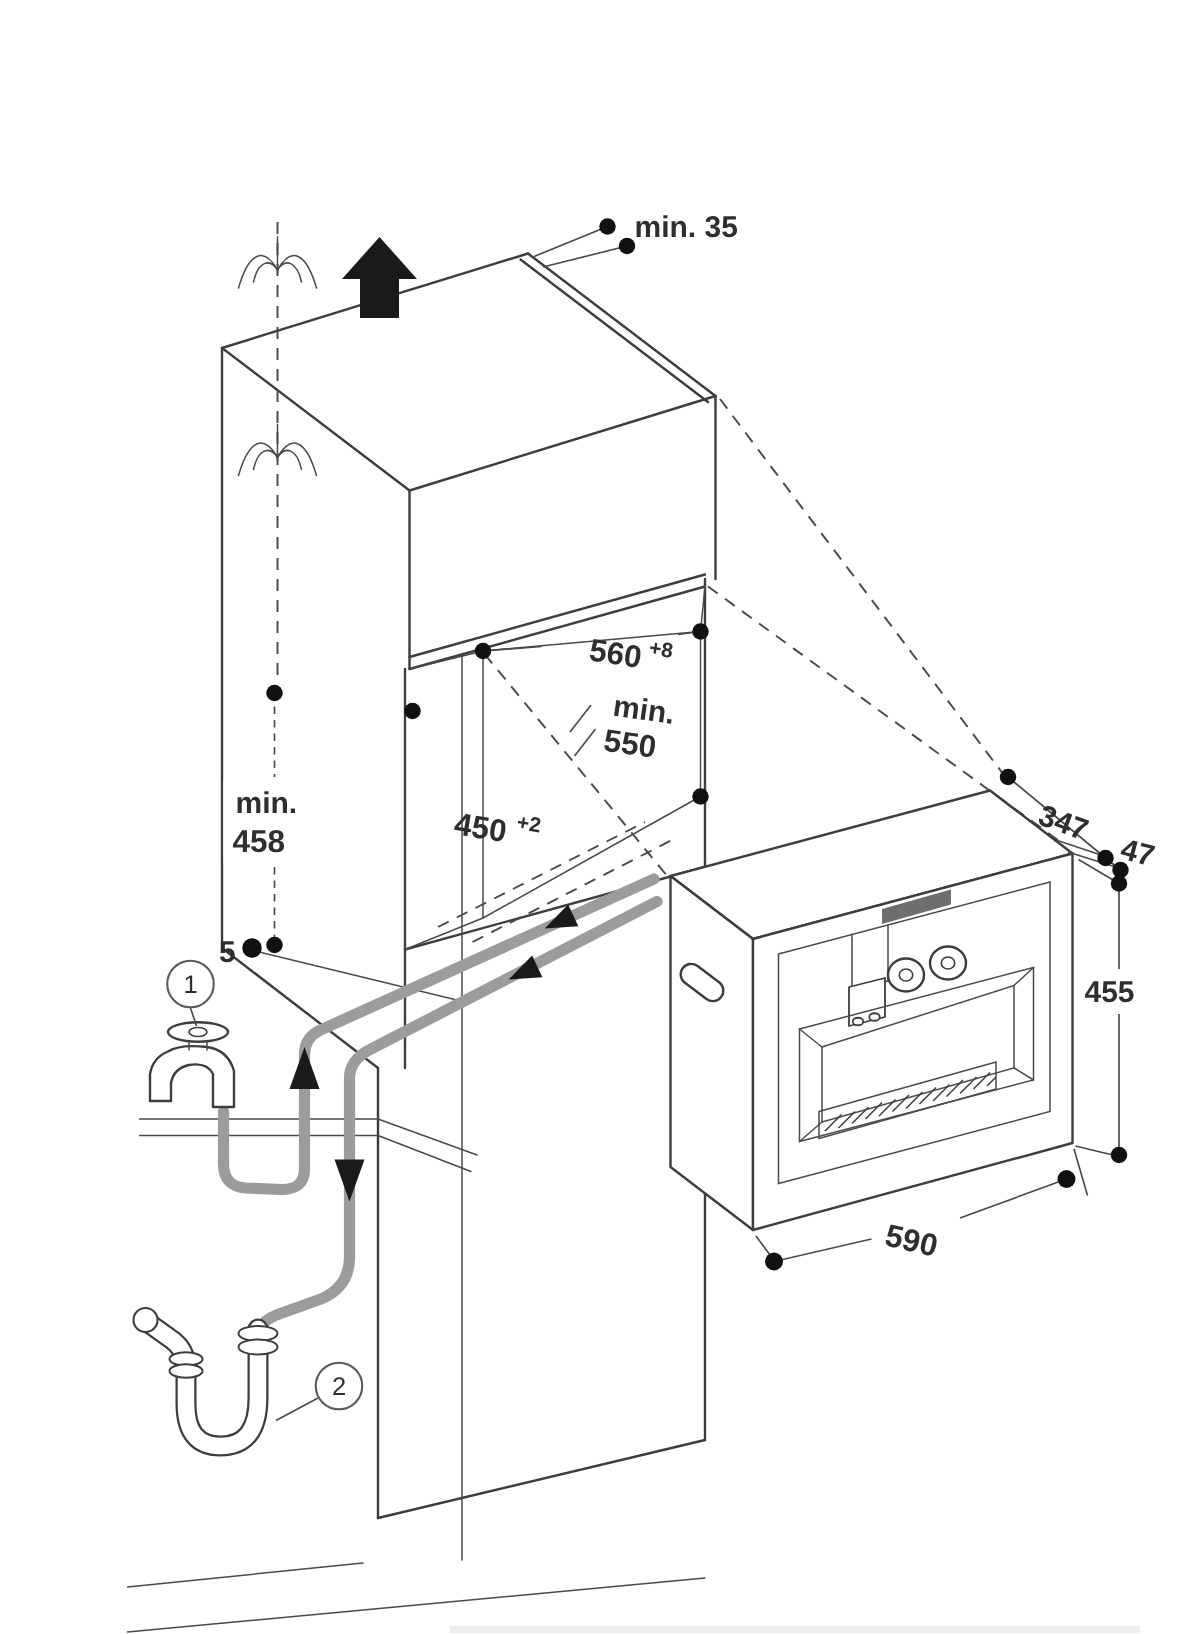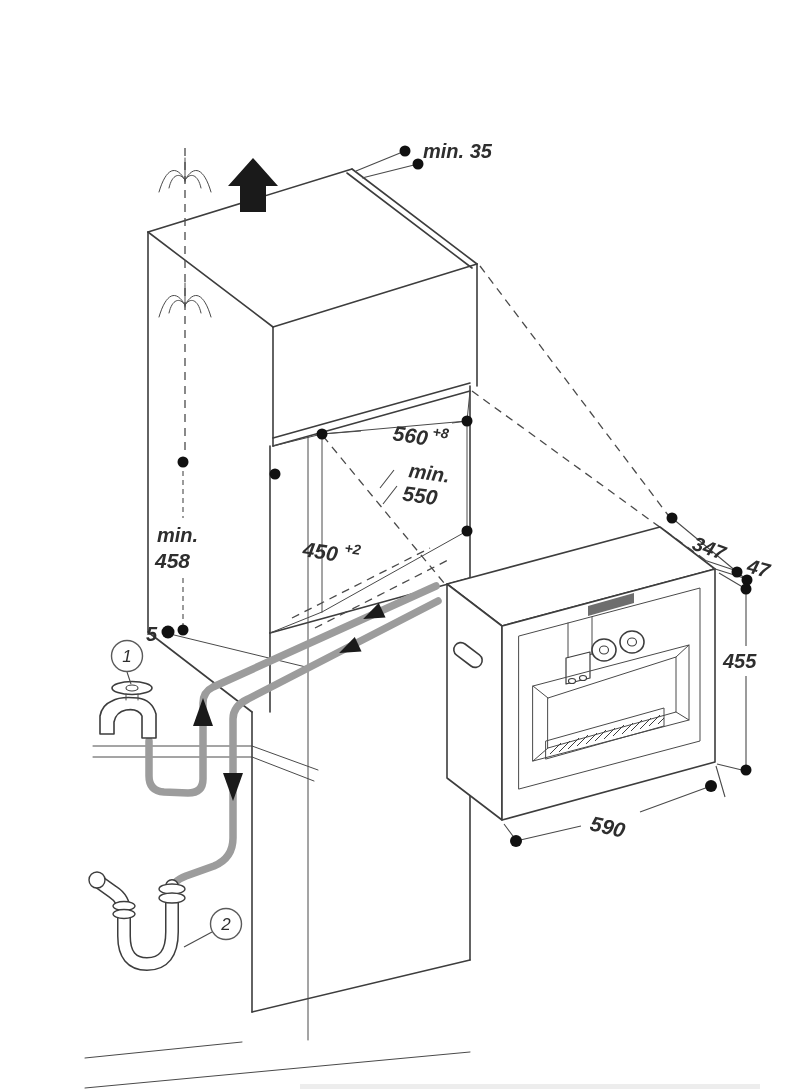--- a/index.html
+++ b/index.html
@@ -1,17 +1,17 @@
 <!DOCTYPE html>
 <html><head>
 <meta charset="utf-8">
 <style>
   html,body{margin:0;padding:0;background:#fff;}
   .canvas{position:relative;width:801px;height:1089px;background:#ffffff;overflow:hidden;
-          font-family:"Liberation Sans", sans-serif;font-style:italic;}
+          font-family:"Liberation Sans", sans-serif;}
   svg{position:absolute;left:0;top:0;}
   .ln   {fill:none;stroke:#3d3d3d;stroke-width:1.6;stroke-linecap:round;stroke-linejoin:round;}
   .lnth {fill:none;stroke:#4a4a4a;stroke-width:1;stroke-linecap:round;}
   .dash {fill:none;stroke:#4a4a4a;stroke-width:1.3;stroke-dasharray:8 6;}
   .dim  {fill:none;stroke:#4a4a4a;stroke-width:1.1;}
   .dimdash{fill:none;stroke:#4a4a4a;stroke-width:1.1;stroke-dasharray:5 4;}
   .hose {fill:none;stroke:#9c9c9c;stroke-width:7.5;stroke-linecap:round;stroke-linejoin:round;}
   .dot  {fill:#111;stroke:none;}
   .blk  {fill:#1a1a1a;stroke:none;}
   .wh   {fill:#ffffff;stroke:#3d3d3d;stroke-width:1.6;stroke-linejoin:round;}

